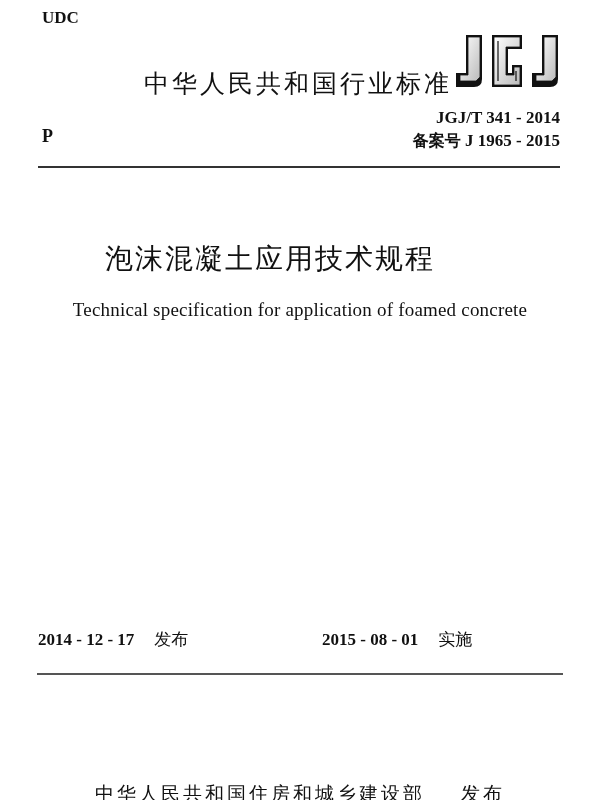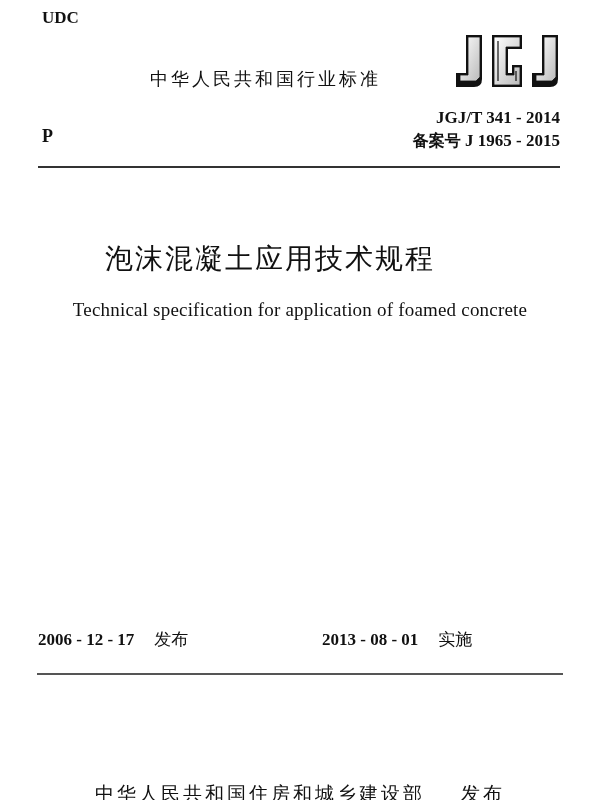--- a/index.html
+++ b/index.html
@@ -4,21 +4,21 @@
 <style>
   html, body { margin: 0; padding: 0; background: #ffffff; }
   body { width: 600px; height: 800px; position: relative; overflow: hidden; color: #111; }
   .abs { position: absolute; white-space: nowrap; }
   .serif-bold { font-family: "Liberation Serif", "DejaVu Serif", serif; font-weight: bold; }
   .serif { font-family: "Liberation Serif", "DejaVu Serif", serif; }
   .sans { font-family: "DejaVu Sans", "Liberation Sans", sans-serif; }
 
   #udc { left: 42px; top: 8px; font-size: 17px; text-align: right; }
   #category { left: 42px; top: 126px; font-size: 18px; }
-  #std-type { left: 150px; top: 67px; font-size: 18px; letter-spacing: 3px; }
+  #std-type { left: 144px; top: 67px; font-size: 25px; letter-spacing: 3px; }
 
   #logo { left: 452px; top: 33px; width: 110px; height: 58px; }
 
   #std-number { right: 40px; top: 108px; font-size: 17px; text-align: right; margin-left: 27px; }
   #record-number { right: 40px; top: 131px; font-size: 17px; text-align: right; }
   #record-number .label { font-family: "DejaVu Sans", sans-serif; font-weight: bold; font-size: 16px; margin-left: 30px; }
 
   .rule { position: absolute; height: 2px; background: #333; }
   #rule-top { left: 38px; width: 522px; top: 166px; }
   #rule-bottom { left: 37px; width: 526px; top: 673px; background: #555; }
@@ -77,24 +77,24 @@
 </div>
 
 <div id="category" class="abs serif-bold">P</div>
 
 <div id="rule-top" class="rule"></div>
 
 <div id="title-cn" class="abs serif">泡沫混凝土应用技术规程</div>
 <div id="title-en" class="abs serif">Technical specification for application of foamed concrete</div>
 
 <div id="issue-date" class="abs serif-bold">
-  <span>2006 - 12 - 17</span><span class="date-label">发布</span>
+  <span>2014 - 12 - 17</span><span class="date-label">发布</span>
 </div>
 
 <div id="impl-date" class="abs serif-bold">
-  <span>2013 - 08 - 01</span><span class="date-label">实施</span>
+  <span>2015 - 08 - 01</span><span class="date-label">实施</span>
 </div>
 
 <div id="rule-bottom" class="rule"></div>
 
 <div id="issuer" class="abs sans">
   <span>中华人民共和国住房和城乡建设部</span><span class="pub">发布</span>
 </div>
 
 </body></html>

